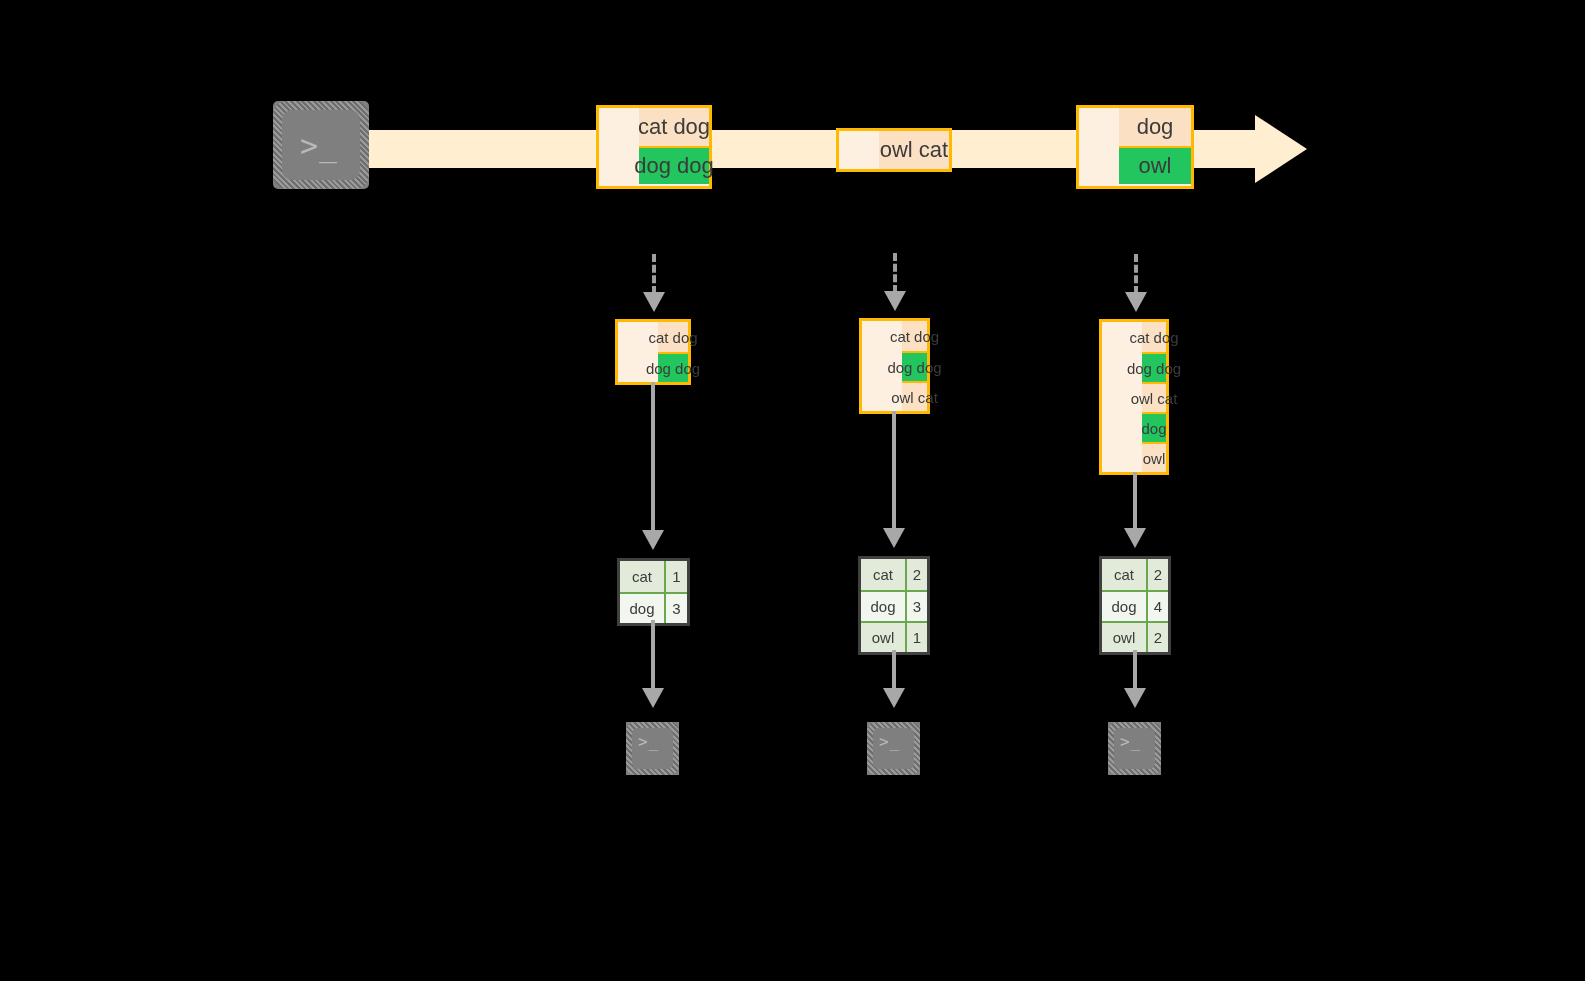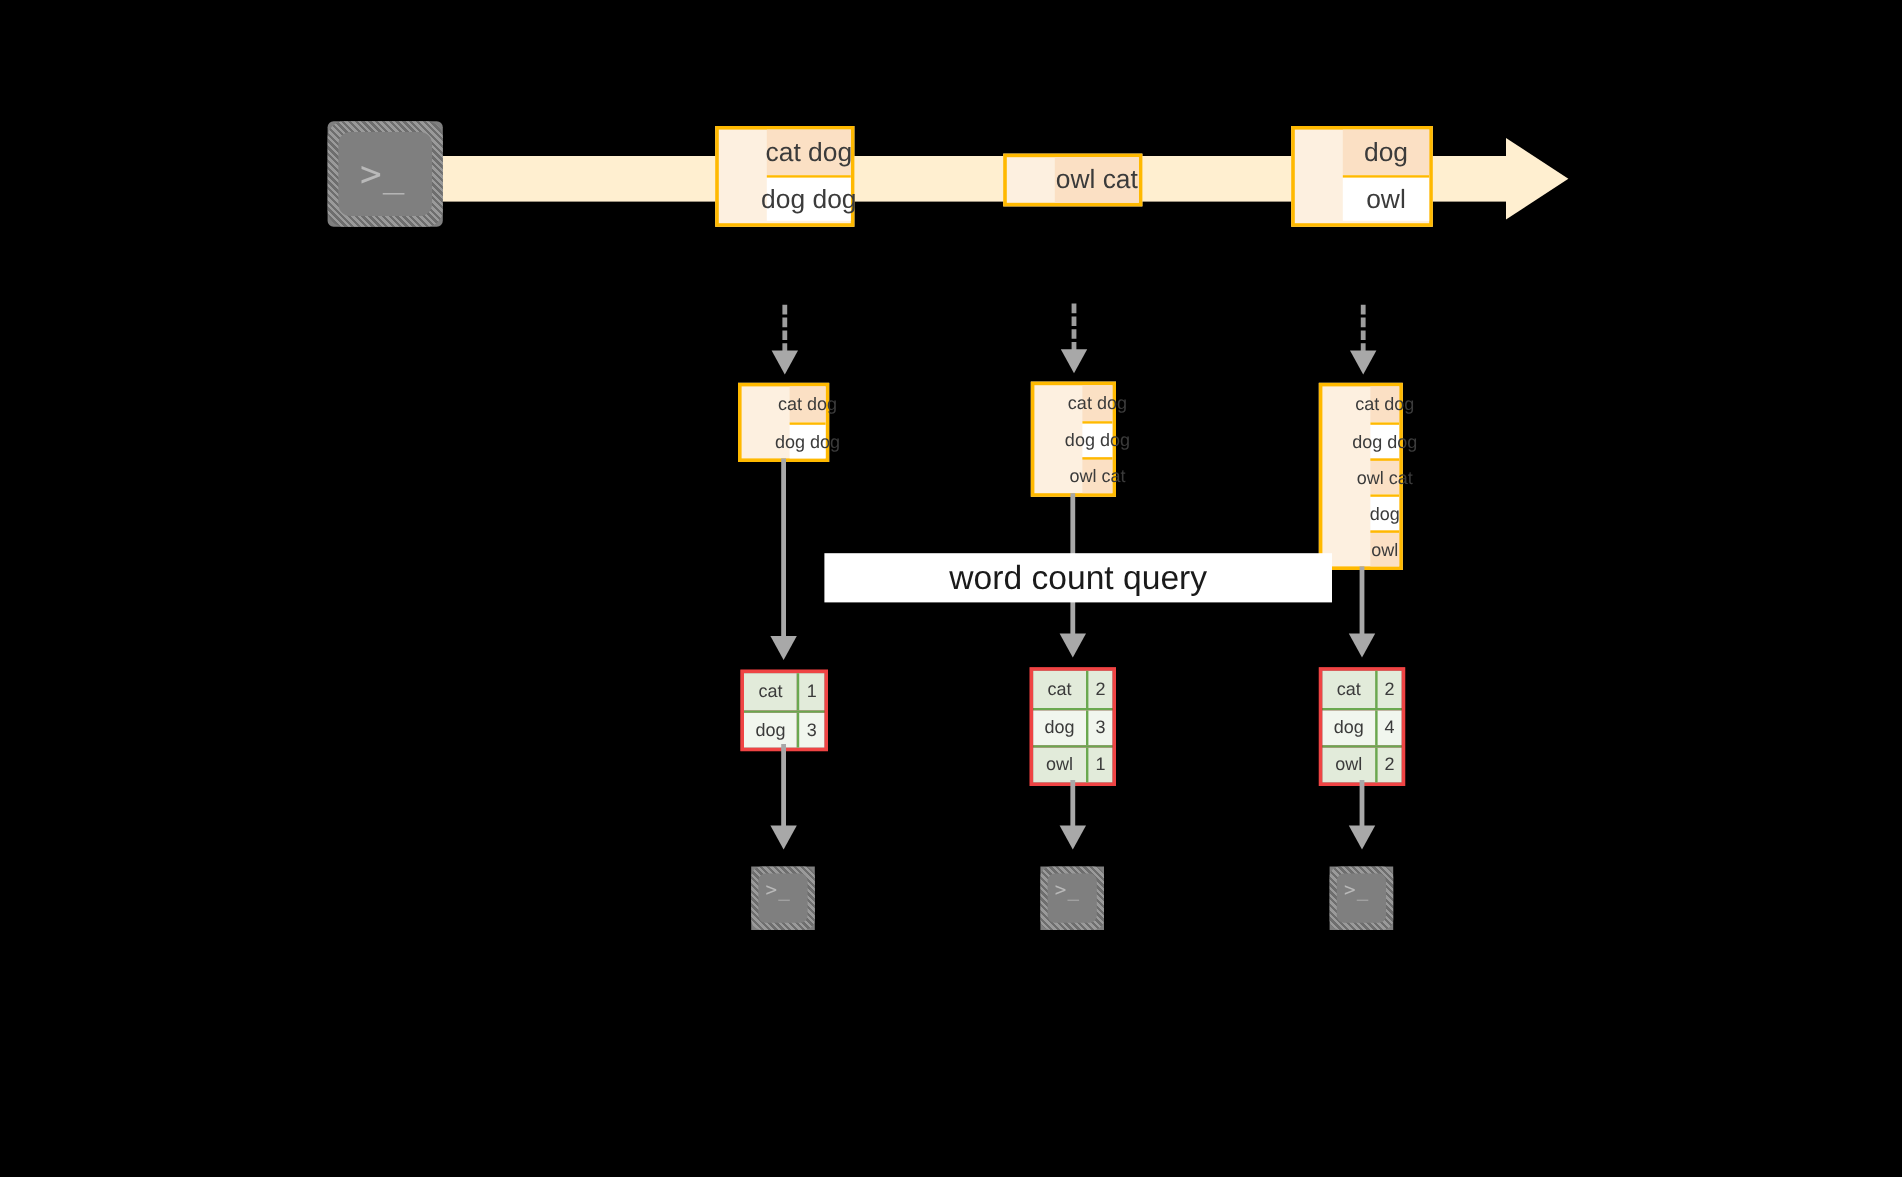--- a/index.html
+++ b/index.html
@@ -113,21 +113,21 @@
   .rec-row {
     box-sizing: border-box;
     display: flex;
     align-items: center;
     justify-content: center;
     color: #3b3b3b;
     white-space: nowrap;
     margin-left: 40px;
   }
   .rec-row.dark  { background: #fbe0c4; }
-  .rec-row.light { background: #ffffff; }
+  .rec-row.light { background: #22c55e; }
   .rec-row.div   { border-top: 2px solid #ffb900; }
 
   
   .tl-box .rec-row { height: 38px; font-size: 22px; }
   #tl-box-1 { left: 596px; top: 105px; width: 116px; height: 84px; }
   #tl-box-2 { left: 836px; top: 128px; width: 116px; height: 44px; }
   #tl-box-2 .rec-row { height: 38px; }
   #tl-box-3 { left: 1076px; top: 105px; width: 118px; height: 84px; }
 
   
@@ -153,21 +153,21 @@
   
   .stack .rec-row { height: 30px; font-size: 15px; }
   #stack-1 { left: 615px; top: 319px; width: 76px; }
   #stack-2 { left: 859px; top: 318px; width: 71px; }
   #stack-3 { left: 1099px; top: 319px; width: 70px; }
 
   
   .res-table {
     position: absolute;
     box-sizing: border-box;
-    border: 3px solid #ef4444;
+    border: 3px solid #404040;
     background: #7f1d1d;
   }
   .res-row {
     display: flex;
     box-sizing: border-box;
     height: 31px;
   }
   .res-row.div { border-top: 2px solid #6aa84f; }
   .res-cell {
     box-sizing: border-box;
@@ -263,23 +263,20 @@
 
   <div class="solid-conn" style="left:651px; top:382px; height:155px;"></div>
   <div class="arrow-head-down" style="left:642px; top:530px;"></div>
 
   <div class="solid-conn" style="left:892px; top:411px; height:126px;"></div>
   <div class="arrow-head-down" style="left:883px; top:528px;"></div>
 
   <div class="solid-conn" style="left:1133px; top:472px; height:65px;"></div>
   <div class="arrow-head-down" style="left:1124px; top:528px;"></div>
 
-  <div id="query-band">
-    <span id="query-label">word count query</span>
-  </div>
 
   <div class="res-table" id="table-1">
     <div class="res-row shade-a">
       <div class="res-cell word">cat</div>
       <div class="res-cell count">1</div>
     </div>
     <div class="res-row shade-b div">
       <div class="res-cell word">dog</div>
       <div class="res-cell count">3</div>
     </div>

